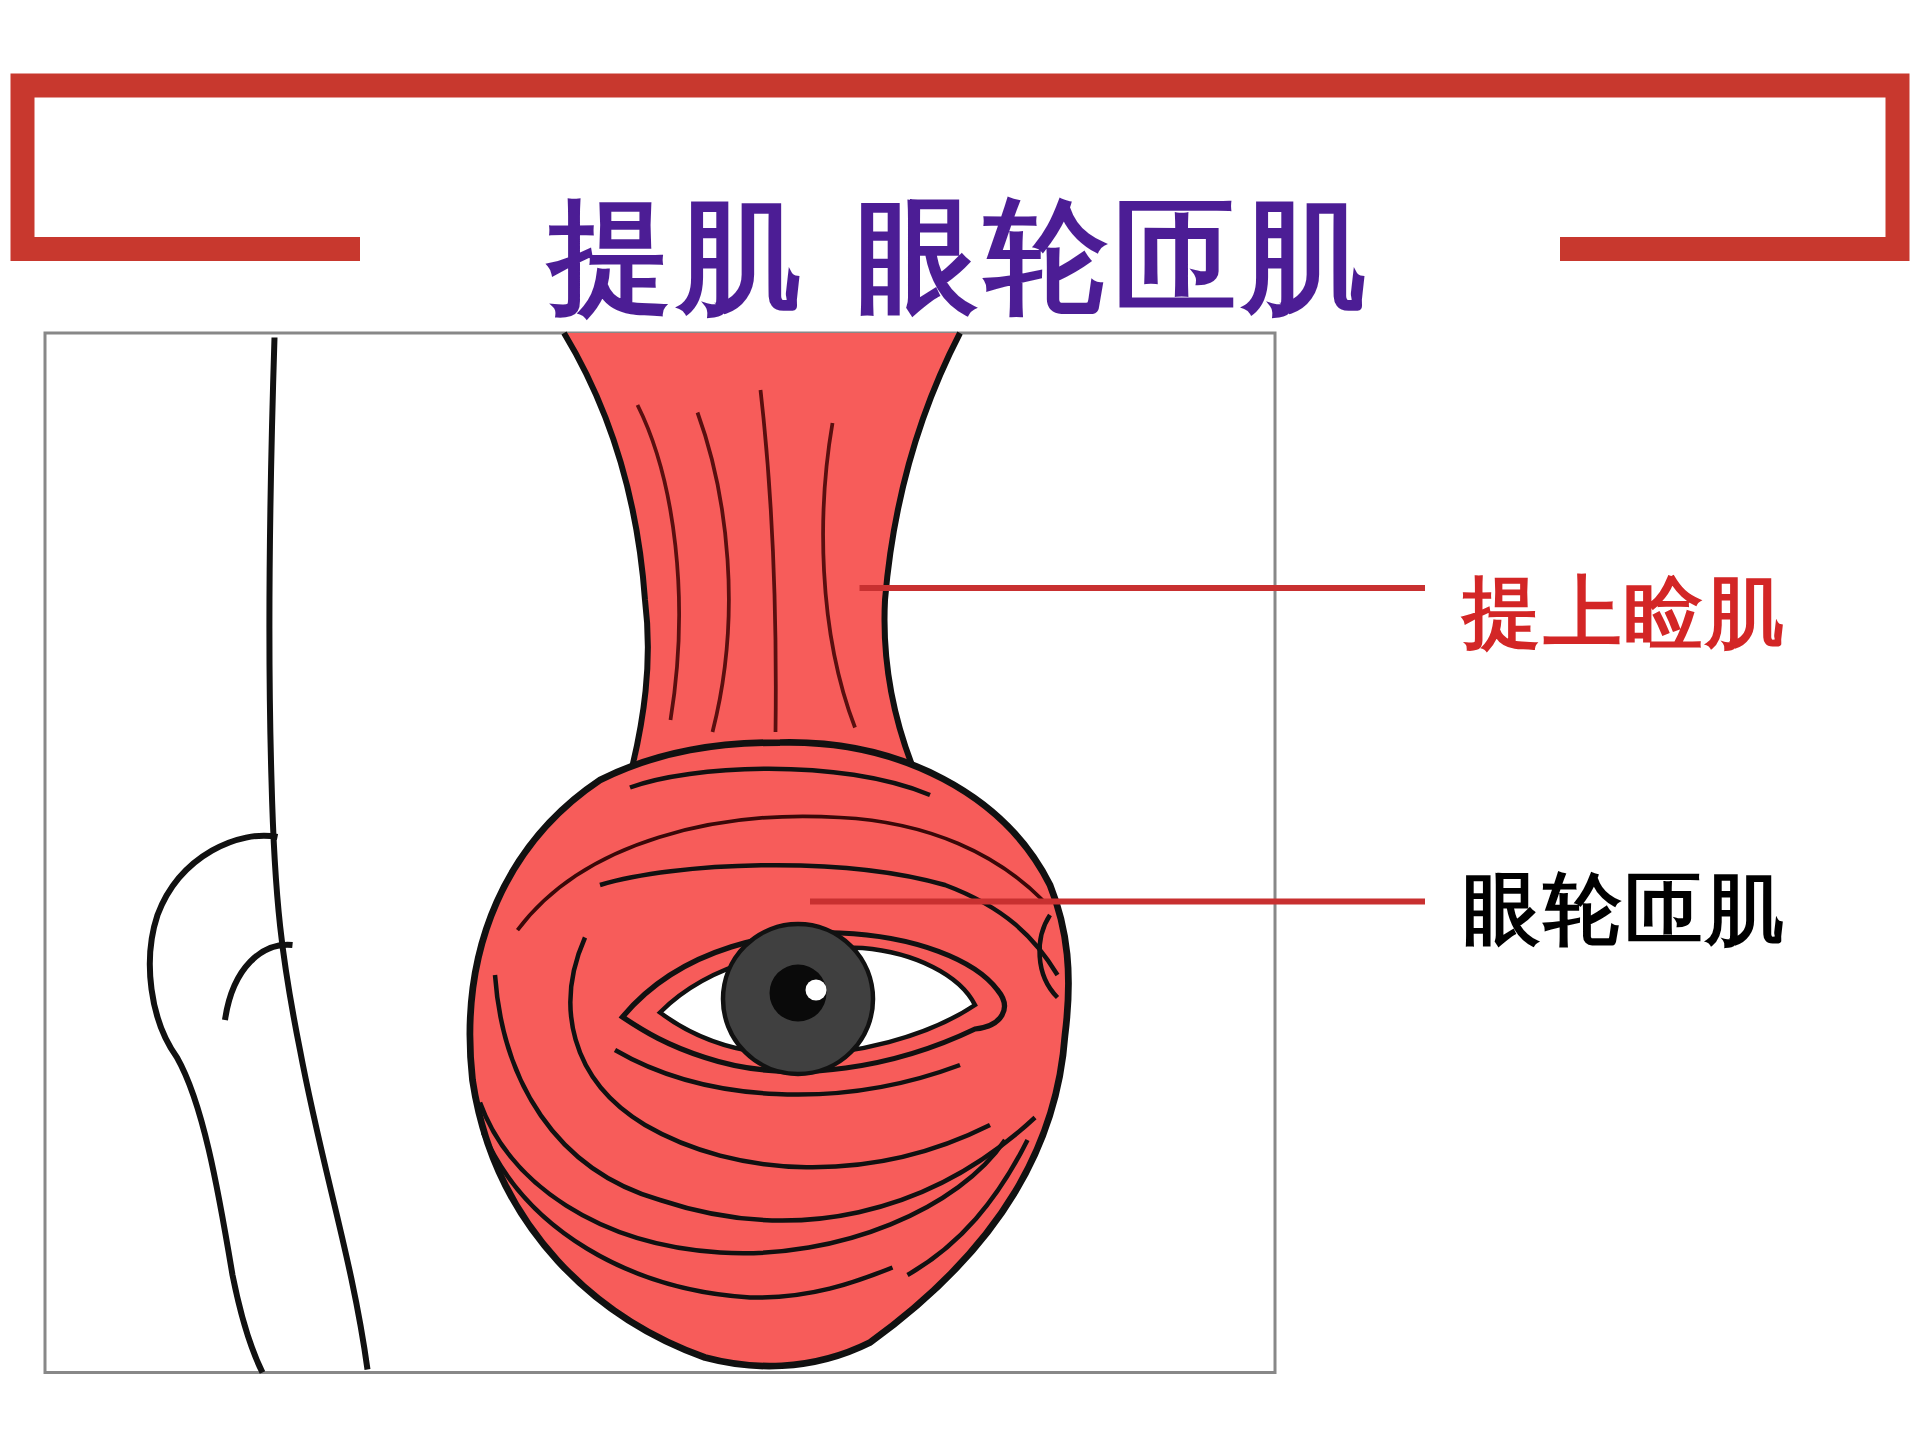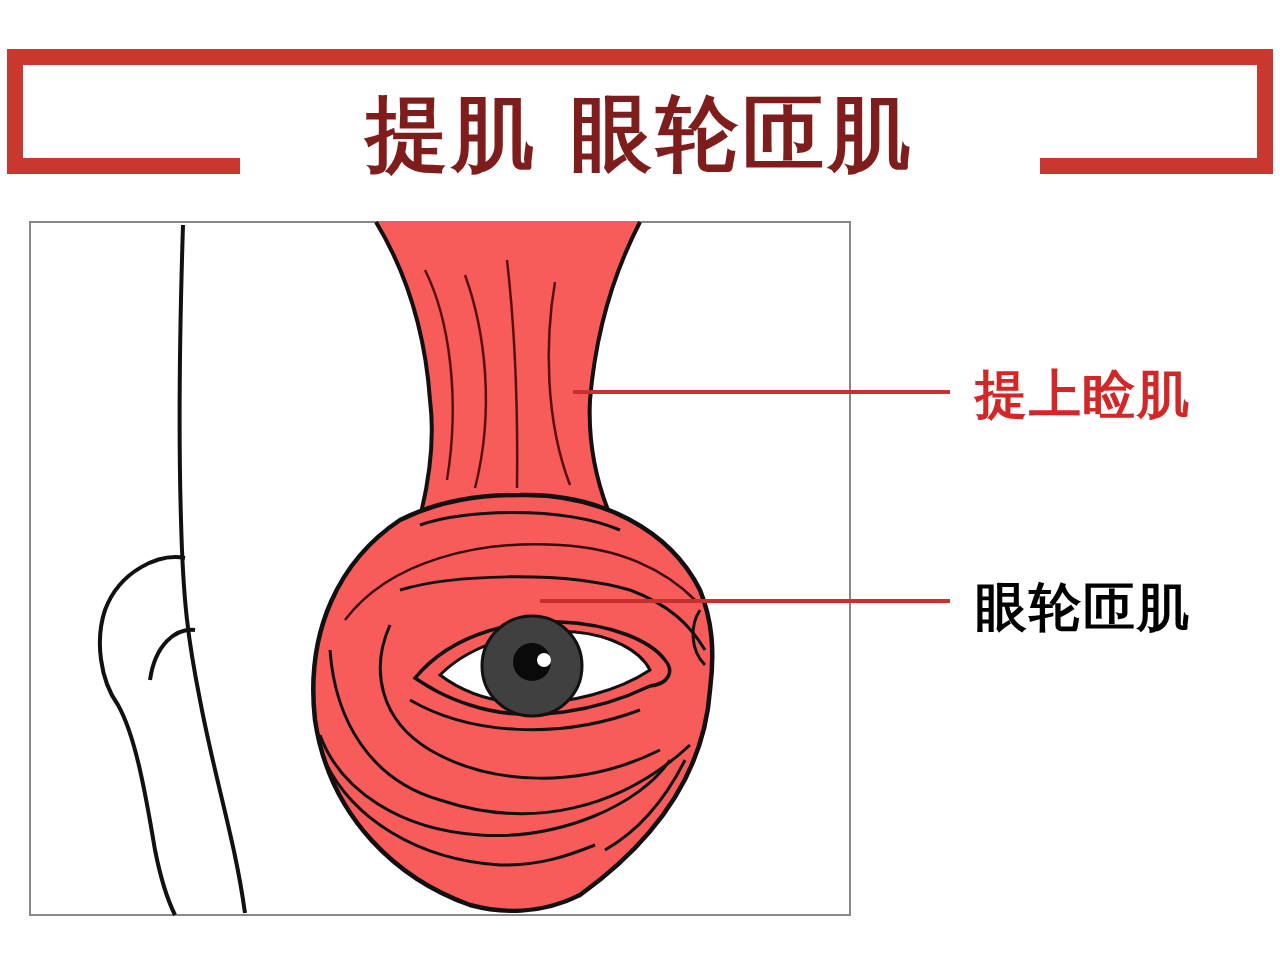--- a/index.html
+++ b/index.html
@@ -12,21 +12,21 @@
   .diagram { position: absolute; left: 0; top: 0; width: 1280px; height: 957px; }
   .label { position: absolute; font-size: 52px; font-weight: bold; line-height: 60px;
            letter-spacing: 2px; }
 </style>
 </head>
 <body>
 
 <svg class="title-frame" viewBox="0 0 1280 200">
   <path d="M240 166 L15 166 L15 57 L1265 57 L1265 166 L1040 166" fill="none" stroke="#c8382e" stroke-width="16"></path>
 </svg>
-<div class="title-text" style="color:#7f1d1d;">提肌  眼轮匝肌</div>
+<div class="title-text" style="color:#4c1d95;margin-top:38px;">提肌  眼轮匝肌</div>
 
 <svg class="diagram" viewBox="0 0 1280 957">
 
   <rect x="30" y="222" width="820" height="693" fill="none" stroke="#888888" stroke-width="2"></rect>
 
   <path d="M183 225 C180 320 178 420 181 520 C183 600 188 640 200 700 C215 780 235 840 245 913" fill="none" stroke="#111" stroke-width="4"></path>
 
   <g>
     <path d="M185 558 C160 553 120 570 105 610 C95 640 100 680 118 705 C135 735 145 790 155 850 C162 885 170 905 175 915" fill="none" stroke="#111" stroke-width="4"></path>
     <path d="M195 630 C175 628 155 645 150 680" fill="none" stroke="#111" stroke-width="4"></path>
@@ -61,14 +61,14 @@
     <path d="M440 675 C475 640 530 630 575 632 C610 635 640 650 650 670 C620 690 570 705 520 703 C485 701 460 690 440 675 Z" fill="#ffffff" stroke="#111" stroke-width="3"></path>
     <circle cx="532" cy="666" r="50" fill="#404040" stroke="#111" stroke-width="3"></circle>
     <circle cx="532" cy="662" r="19" fill="#0a0a0a"></circle>
     <circle cx="544" cy="660" r="7" fill="#ffffff"></circle>
   </g>
 
   <line x1="573" y1="392" x2="950" y2="392" stroke="#c83030" stroke-width="4"></line>
   <line x1="540" y1="601" x2="950" y2="601" stroke="#c83030" stroke-width="4"></line>
 </svg>
 
-<div class="label" style="left:975px; top:364px; color:#d32626;">提上睑肌</div>
+<div class="label" style="left:975px; top:379px; color:#d32626;">提上睑肌</div>
 <div class="label" style="left:975px; top:577px; color:#000000;">眼轮匝肌</div>
 
 </body></html>

